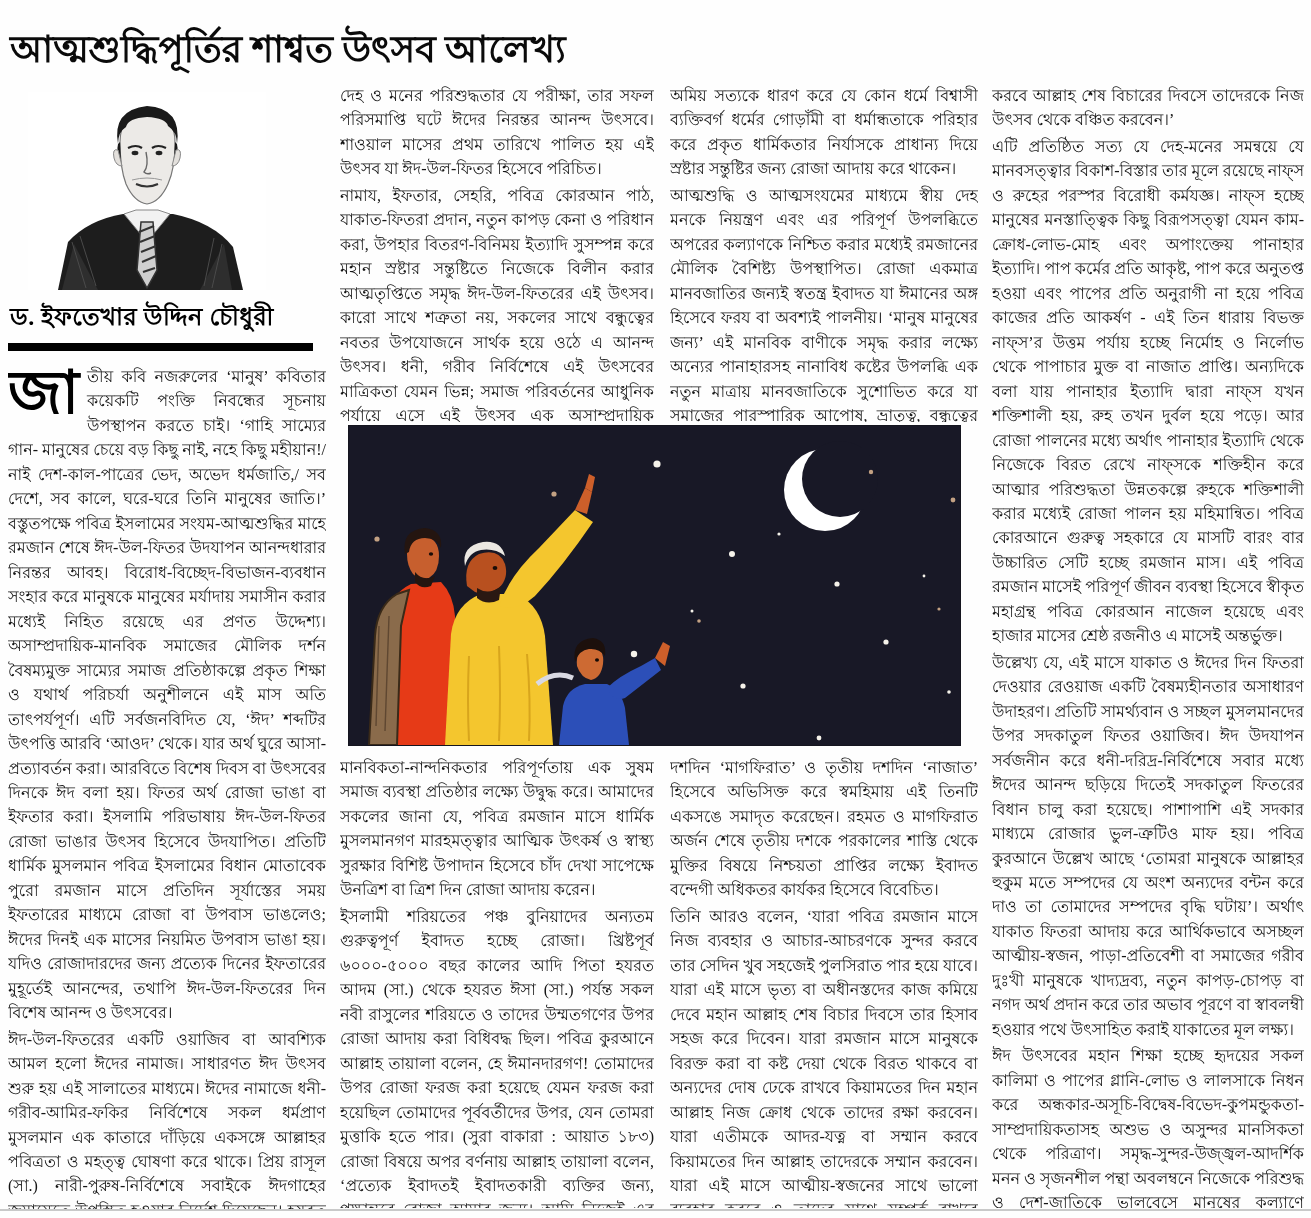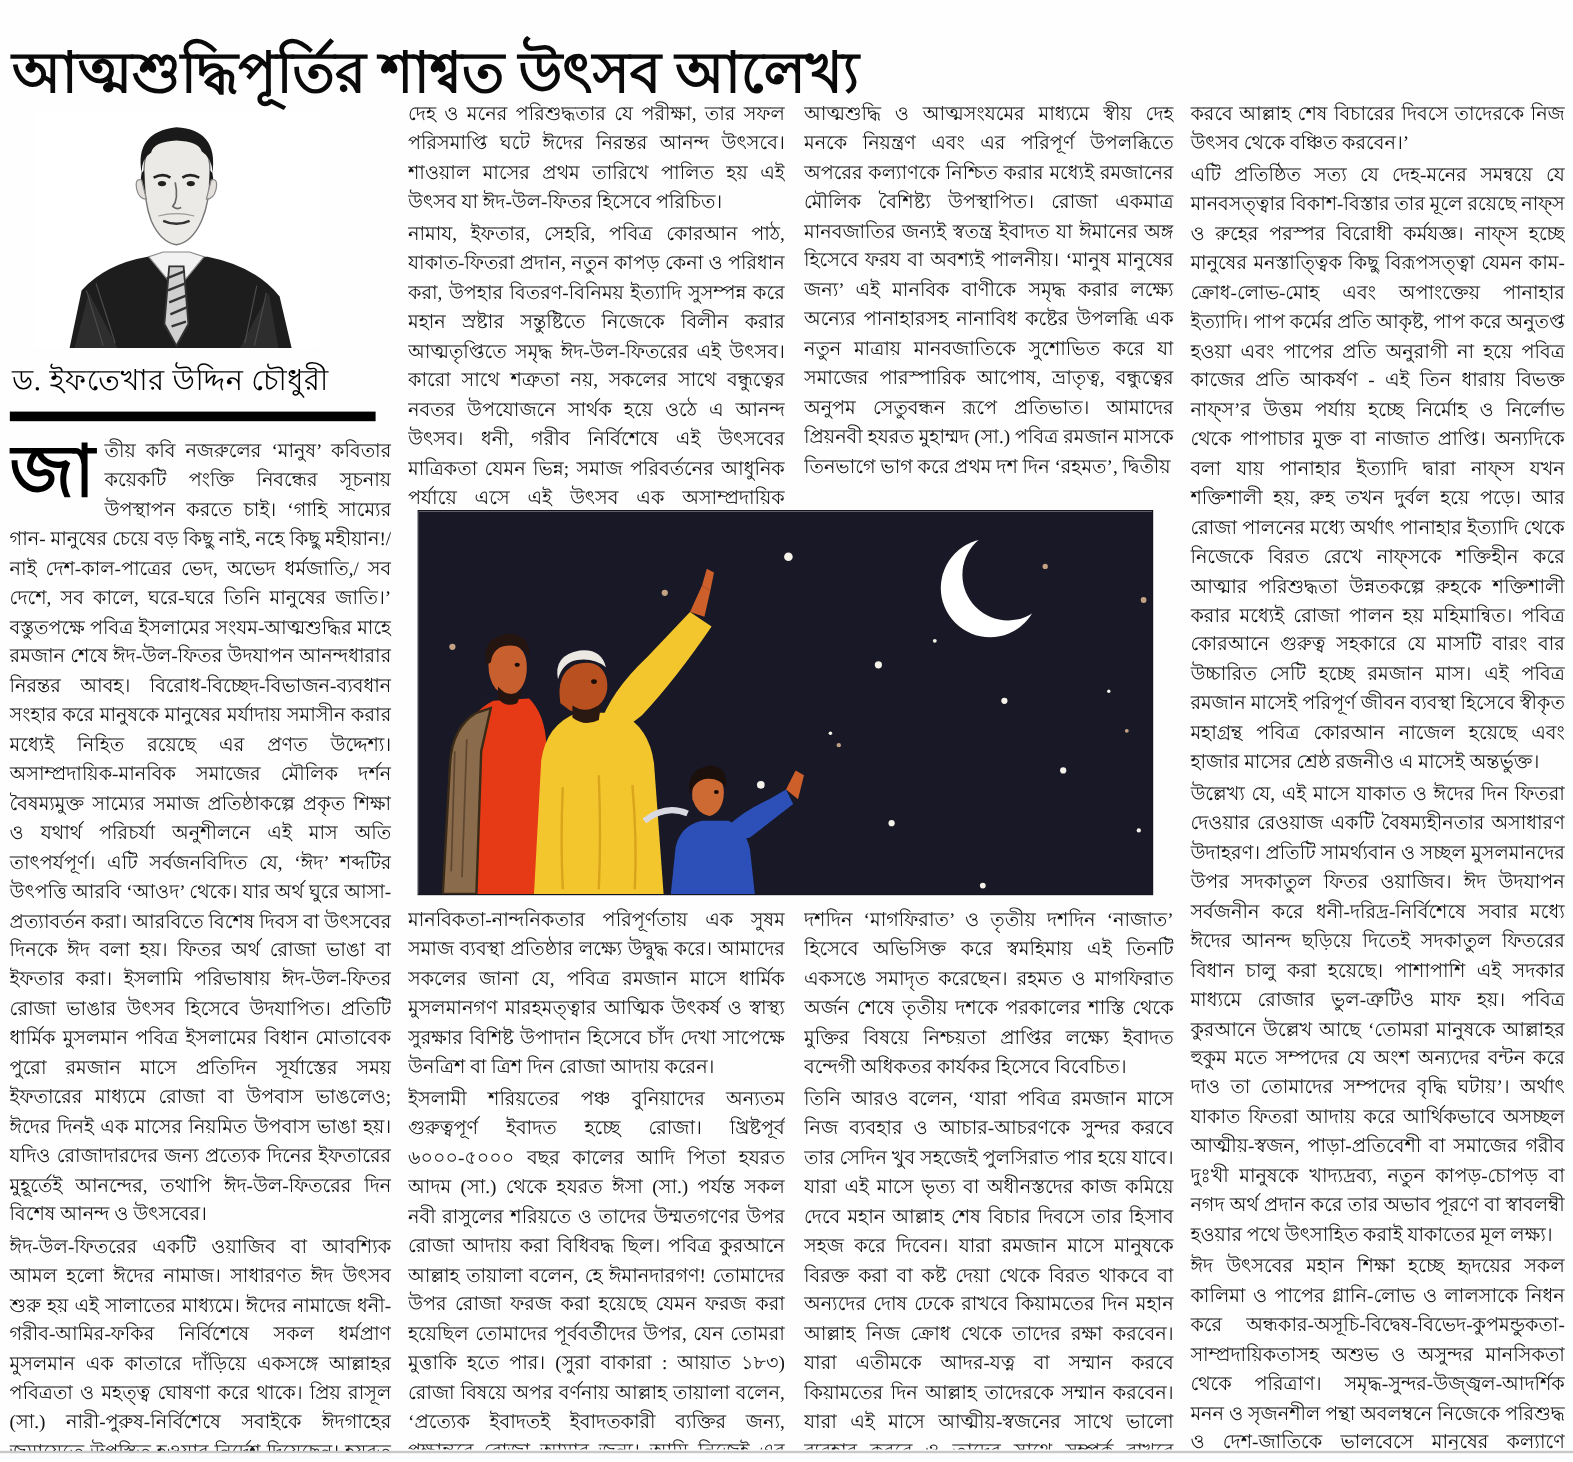--- a/index.html
+++ b/index.html
@@ -2,31 +2,31 @@
 <html lang="bn"><head>
 <meta charset="utf-8">
 <style>
   html,body{margin:0;padding:0;background:#ffffff;}
   #page{
     position:relative;width:1311px;height:1218px;background:#fefefe;
     font-family:"Liberation Serif", serif;color:#111;overflow:hidden;
   }
   .headline{
     position:absolute;left:10px;top:2px;width:760px;
-    font-size:47px;font-weight:bold;color:#0a0a0a;line-height:1.25;letter-spacing:0px;
+    font-size:37px;font-weight:bold;color:#0a0a0a;line-height:1.25;letter-spacing:0px;
   }
   .col{position:absolute;overflow:hidden;}
   .bodytext{font-size:16px;line-height:1.53;text-align:justify;color:#141414;}
   .bodytext p{margin:0 0 2px 0;}
   .dropcap{
     float:left;font-size:60px;line-height:.82;font-weight:bold;color:#000;
     padding:4px 8px 0 0;
   }
   .photo-wrap{margin-left:20px;width:238px;height:198px;background:#fff;}
-  .author-name{font-size:24px;font-weight:normal;color:#000;margin:8px 0 0 2px;letter-spacing:.5px;}
+  .author-name{font-size:24px;font-weight:bold;color:#000;margin:8px 0 0 2px;letter-spacing:.5px;}
   .author-rule{height:8px;background:#000;width:305px;margin-top:5px;}
   .illustration{
     position:absolute;left:348px;top:425px;width:613px;height:321px;
     border:1px solid #15151f;box-sizing:border-box;
   }
   .bottom-rule{position:absolute;left:0;top:1209px;width:1311px;height:2px;background:#c9c9c9;}
 </style>
 </head>
 <body>
 
@@ -92,20 +92,21 @@
       <p>ঈদ-উল-ফিতরের একটি ওয়াজিব বা আবশ্যিক আমল হলো ঈদের নামাজ। সাধারণত ঈদ উৎসব শুরু হয় এই সালাতের মাধ্যমে। ঈদের নামাজে ধনী-গরীব-আমির-ফকির নির্বিশেষে সকল ধর্মপ্রাণ মুসলমান এক কাতারে দাঁড়িয়ে একসঙ্গে আল্লাহর পবিত্রতা ও মহত্ত্ব ঘোষণা করে থাকে। প্রিয় রাসূল (সা.) নারী-পুরুষ-নির্বিশেষে সবাইকে ঈদগাহের জমায়েতে উপস্থিত হওয়ার নির্দেশ দিয়েছেন। হযরত আনাস (রা.) থেকে বর্ণিত রাসুলুল্লাহ (সা.) এর মহান বাণী ছিল, ‘ঈদের দিন আল্লাহ তায়ালা ফেরেশতাদের বলেন তারা আমার ফরজ আদায় করে প্রার্থনার জন্য বের হয়েছে। আমার মর্যাদা, বড়ত্ব ও সম্মানের কসম! আমি অবশ্যই তাদের প্রার্থনা কবুল করবো।’ মাহে রমজান মাসে আত্মশুদ্ধি ও আত্মসংযমের অভিনব পন্থা অবলম্বনে সিয়াম সাধনা পবিত্র ইসলামের বিধিবদ্ধ ইবাদত যা ঈমানের অপরিহার্য অঙ্গ। মহান আল্লাহ্‌ প্রদত্ত দীর্ঘ একমাস</p>
     </div>
   </div>
 
   <div class="col bodytext" style="left:340px;top:84px;width:314px;height:338px;">
     <p>দেহ ও মনের পরিশুদ্ধতার যে পরীক্ষা, তার সফল পরিসমাপ্তি ঘটে ঈদের নিরন্তর আনন্দ উৎসবে। শাওয়াল মাসের প্রথম তারিখে পালিত হয় এই উৎসব যা ঈদ-উল-ফিতর হিসেবে পরিচিত।</p>
     <p>নামায, ইফতার, সেহরি, পবিত্র কোরআন পাঠ, যাকাত-ফিতরা প্রদান, নতুন কাপড় কেনা ও পরিধান করা, উপহার বিতরণ-বিনিময় ইত্যাদি সুসম্পন্ন করে মহান স্রষ্টার সন্তুষ্টিতে নিজেকে বিলীন করার আত্মতৃপ্তিতে সমৃদ্ধ ঈদ-উল-ফিতরের এই উৎসব। কারো সাথে শত্রুতা নয়, সকলের সাথে বন্ধুত্বের নবতর উপযোজনে সার্থক হয়ে ওঠে এ আনন্দ উৎসব। ধনী, গরীব নির্বিশেষে এই উৎসবের মাত্রিকতা যেমন ভিন্ন; সমাজ পরিবর্তনের আধুনিক পর্যায়ে এসে এই উৎসব এক অসাম্প্রদায়িক সংস্কৃতির বাহন হিসেবে বিকশিত। মাহে রমজানের এই অসাম্প্রদায়িক চিন্তা-চেতনার মূলে রয়েছে শাশ্বত বন্ধুত্ব-ভ্রাতৃত্ব-সৌহার্দের যোগসূত্র যা ব্যক্তিকে</p>
   </div>
 
   <div class="col bodytext" style="left:670px;top:84px;width:308px;height:338px;">
+    <p>অমিয় সত্যকে ধারণ করে যে কোন ধর্মে বিশ্বাসী ব্যক্তিবর্গ ধর্মের গোড়াঁমী বা ধর্মান্ধতাকে পরিহার করে প্রকৃত ধার্মিকতার নির্যাসকে প্রাধান্য দিয়ে স্রষ্টার সন্তুষ্টির জন্য রোজা আদায় করে থাকেন।</p>
     <p>আত্মশুদ্ধি ও আত্মসংযমের মাধ্যমে স্বীয় দেহ মনকে নিয়ন্ত্রণ এবং এর পরিপূর্ণ উপলব্ধিতে অপরের কল্যাণকে নিশ্চিত করার মধ্যেই রমজানের মৌলিক বৈশিষ্ট্য উপস্থাপিত। রোজা একমাত্র মানবজাতির জন্যই স্বতন্ত্র ইবাদত যা ঈমানের অঙ্গ হিসেবে ফরয বা অবশ্যই পালনীয়। ‘মানুষ মানুষের জন্য’ এই মানবিক বাণীকে সমৃদ্ধ করার লক্ষ্যে অন্যের পানাহারসহ নানাবিধ কষ্টের উপলব্ধি এক নতুন মাত্রায় মানবজাতিকে সুশোভিত করে যা সমাজের পারস্পারিক আপোষ, ভ্রাতৃত্ব, বন্ধুত্বের অনুপম সেতুবন্ধন রূপে প্রতিভাত। আমাদের প্রিয়নবী হযরত মুহাম্মদ (সা.) পবিত্র রমজান মাসকে তিনভাগে ভাগ করে প্রথম দশ দিন ‘রহমত’, দ্বিতীয়</p>
   </div>
 
   <div class="illustration">
     <svg width="611" height="319" viewBox="0 0 611 319">
       <rect x="0" y="0" width="611" height="319" fill="#181826"></rect>
 
       <g>
         <circle cx="476" cy="64" r="41" fill="#ffffff"></circle>
         <circle cx="491" cy="53" r="38" fill="#181826"></circle>

